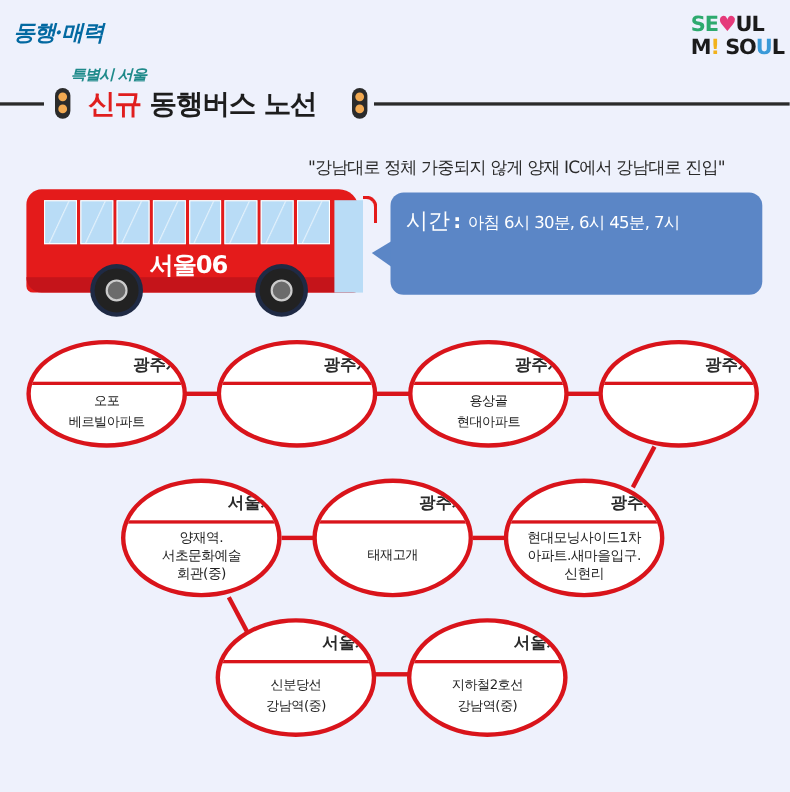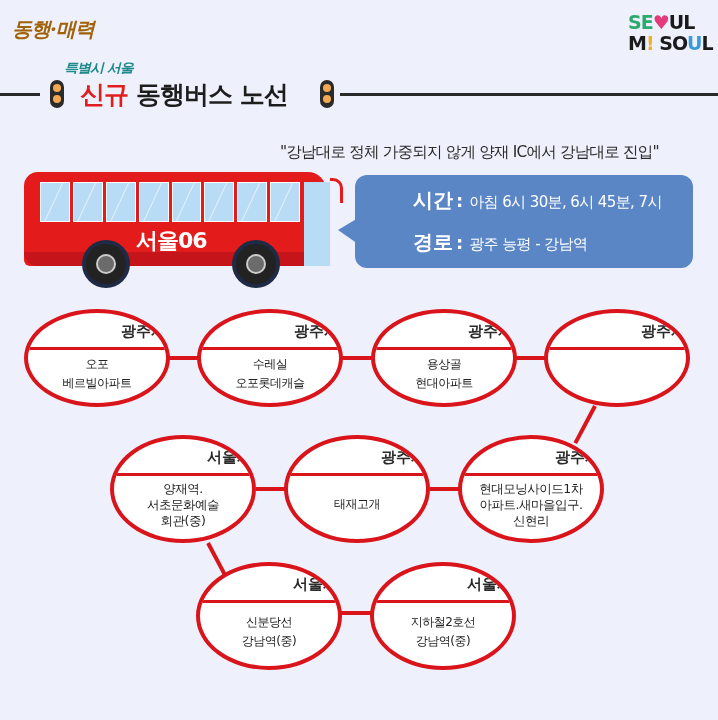--- a/index.html
+++ b/index.html
@@ -9,21 +9,21 @@
     font-family: "DejaVu Sans", "Liberation Sans", sans-serif;
     position: relative;
     color: #222;
   }
   .logo-left {
     position: absolute; left: 12px; top: 16px; width: 120px; height: 48px;
   }
   .logo-left .l1 {
     position: absolute; left: 0; top: 0;
     font-family: "DejaVu Serif", serif; font-style: italic;
-    font-size: 20px; color: #a16207; font-weight: bold; letter-spacing: -1px;
+    font-size: 20px; color: #0369a1; font-weight: bold; letter-spacing: -1px;
     white-space: nowrap;
   }
   .logo-left .l2 {
     position: absolute; left: 52px; top: 24px;
     font-family: "DejaVu Serif", serif; font-style: italic;
     font-size: 14px; color: #1f8a8a; font-weight: bold; letter-spacing: -1px;
     white-space: nowrap;
     margin-top: 20px;
   }
   .logo-right {
@@ -115,21 +115,21 @@
     position: absolute; left: 355px; top: 175px; width: 338px; height: 93px;
     background: #5b86c6; border-radius: 12px; color: #fff;
   }
   .bubble-tail {
     position: absolute; left: 338px; top: 218px; width: 0; height: 0;
     border-top: 12px solid transparent; border-bottom: 14px solid transparent;
     border-right: 20px solid #5b86c6;
   }
   .info-row { position: absolute; left: 14px; white-space: nowrap; }
   .info-row.r1 { top: 12px; } .info-row.r2 { top: 54px; }
-  .info-key { font-size: 20px; font-weight: bold; margin-left: 44px; }
+  .info-key { font-size: 20px; font-weight: normal; }
   .info-colon { font-size: 18px; font-weight: bold; margin: 0 6px 0 3px; }
   .info-val { font-size: 15px; letter-spacing: -0.6px; }
 
   
   .connector {
     position: absolute; background: #d9141b; height: 4px; transform-origin: 0 50%;
   }
   .stop {
     position: absolute; width: 146px; height: 98px; border-radius: 50%;
     border: 4px solid #d9141b; background: #fff; box-sizing: border-box; overflow: hidden;
@@ -192,44 +192,39 @@
   <div class="mirror"></div>
   <div class="bus-number">서울06</div>
   <div class="wheel w1"></div>
   <div class="wheel w2"></div>
 </div>
 
 <div class="bubble-tail"></div>
 <div class="bubble">
   <div class="info-row r1">
     <span class="info-key">시간</span><span class="info-colon">:</span><span class="info-val">아침 6시 30분, 6시 45분, 7시</span>
-  </div>
-  <div class="info-row r2">
-    <span class="info-key">경로</span><span class="info-colon">:</span><span class="info-val">광주 능평 - 강남역</span>
   </div>
 </div>
 
 <div class="connector" style="left:168px; top:356px; width:32px;"></div>
 <div class="connector" style="left:341px; top:356px; width:32px;"></div>
 <div class="connector" style="left:515px; top:356px; width:32px;"></div>
 <div class="connector" style="left:595px; top:404px; width:42px; transform: rotate(118deg);"></div>
 <div class="connector" style="left:430px; top:487px; width:32px;"></div>
 <div class="connector" style="left:256px; top:487px; width:32px;"></div>
 <div class="connector" style="left:208px; top:541px; width:42px; transform: rotate(62deg);"></div>
 <div class="connector" style="left:341px; top:611px; width:32px;"></div>
 
 <div class="stop" style="left:24px; top:309px;">
   <div class="city">광주시</div>
   <div class="name">오포
 베르빌아파트</div>
 </div>
 <div class="stop" style="left:197px; top:309px;">
   <div class="city">광주시</div>
-  <div class="name">수레실
-오포롯데캐슬</div>
 </div>
 <div class="stop" style="left:371px; top:309px;">
   <div class="city">광주시</div>
   <div class="name">용상골
 현대아파트</div>
 </div>
 <div class="stop" style="left:544px; top:309px;">
   <div class="city">광주시</div>
 </div>
 

